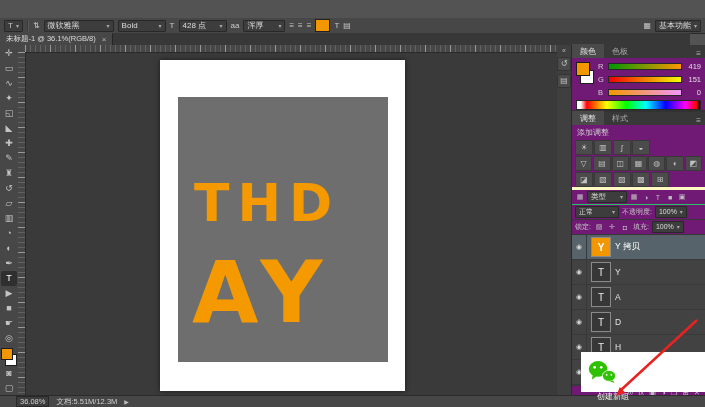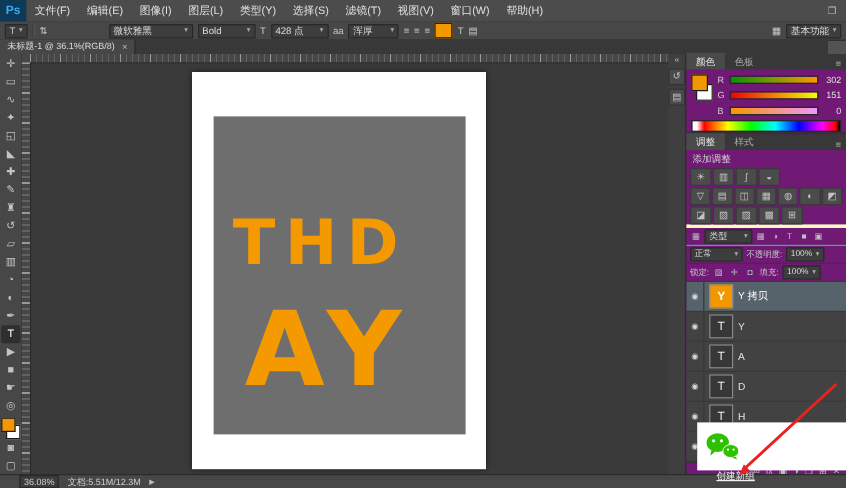--- a/index.html
+++ b/index.html
@@ -34,21 +34,21 @@
   .ruler-h{position:absolute;top:0;left:7px;right:0;height:7px;background:#474747;border-bottom:1px solid #2a2a2a;
     background-image:repeating-linear-gradient(to right,rgba(220,220,220,.45) 0 1px,transparent 1px 25px),repeating-linear-gradient(to right,rgba(220,220,220,.18) 0 1px,transparent 1px 5px);}
   .ruler-v{position:absolute;top:7px;left:0;width:7px;bottom:0;background:#474747;border-right:1px solid #2a2a2a;
     background-image:repeating-linear-gradient(to bottom,rgba(220,220,220,.45) 0 1px,transparent 1px 25px),repeating-linear-gradient(to bottom,rgba(220,220,220,.18) 0 1px,transparent 1px 5px);}
   .ruler-corner{position:absolute;top:0;left:0;width:7px;height:7px;background:#474747;border-right:1px solid #2a2a2a;border-bottom:1px solid #2a2a2a;}
   .page{position:absolute;left:142px;top:15px;width:245px;height:331px;background:#ffffff;box-shadow:0 0 5px rgba(0,0,0,.55);}
   .poster-rect{position:absolute;left:18px;top:37px;width:210px;height:265px;background:#6e6e6e;}
   .p-line{position:absolute;font-family:"DejaVu Sans","Liberation Sans",sans-serif;font-weight:bold;color:#f49a00;letter-spacing:8px;line-height:1;white-space:nowrap;}
   .p-line1{top:-6px;left:6px;font-size:68px;}
   .p-line2{top:80px;left:16px;font-size:52px;}
-  .p-line3{top:152px;left:26px;font-size:86px;letter-spacing:10px;}
+  .p-line3{top:152px;left:14px;font-size:86px;letter-spacing:10px;}
   
   .dockstrip{position:absolute;top:45px;right:133px;width:14px;bottom:11px;background:#3f3f3f;border-right:1px solid #2b2b2b;display:flex;flex-direction:column;align-items:center;gap:3px;padding-top:2px;}
   .dock-btn{width:12px;height:12px;line-height:12px;text-align:center;font-size:8px;color:#c4c4c4;background:#4a4a4a;border:1px solid #333;border-radius:2px;}
   .dock-exp{font-size:7px;color:#bbb;}
   
   .panels{position:absolute;top:45px;right:0;width:133px;bottom:11px;background:#701a75;border-left:1px solid #2b2b2b;display:flex;flex-direction:column;}
   .ptabs{height:13px;background:#383838;display:flex;align-items:flex-end;}
   .ptab{padding:2px 8px 1px;font-size:8px;color:#a9a9a9;}
   .ptab.active{background:#4a4a4a;color:#e2e2e2;}
   .pmenu{margin-left:auto;padding-right:4px;color:#b5b5b5;font-size:8px;}
@@ -85,50 +85,36 @@
   .thumb.t-img{background:#f39700;color:#fff;font-weight:bold;}
   .lbottom{height:13px;border-top:1px solid #373737;display:flex;align-items:center;justify-content:flex-end;gap:5px;padding:0 5px;font-size:7.5px;color:#bdbdbd;}
   
   .statusbar{position:absolute;left:0;right:0;bottom:0;height:11px;background:#474747;border-top:1px solid #2b2b2b;display:flex;align-items:center;gap:7px;padding-left:16px;font-size:7.5px;color:#cfcfcf;}
   .zoom-field{background:#3d3d3d;border:1px solid #282828;padding:0 3px;height:9px;line-height:9px;}
   .status-arrow{font-size:6px;color:#bdbdbd;}
   
   .arrow-svg{position:absolute;top:0;left:0;pointer-events:none;z-index:80;}
   .watermark{position:absolute;left:581px;top:352px;width:124px;height:40px;background:#fff;z-index:70;display:flex;align-items:center;gap:6px;padding:0 7px;box-sizing:border-box;}
   .wm-text{font-size:15px;font-weight:bold;color:#333;letter-spacing:2px;font-family:"Liberation Sans","DejaVu Sans",sans-serif;}
-  .tooltip{position:absolute;left:597px;top:391px;font-size:8px;color:#f2f2f2;z-index:55;text-decoration:underline;}
+  .tooltip{position:absolute;left:597px;top:391px;font-size:8px;color:#f2f2f2;z-index:55;}
 </style>
 </head>
 <body>
 
 <div class="app">
 
-  <div class="menubar">
-    <div class="ps-logo">Ps</div>
-    <div class="menu-item">文件(F)</div>
-    <div class="menu-item">编辑(E)</div>
-    <div class="menu-item">图像(I)</div>
-    <div class="menu-item">图层(L)</div>
-    <div class="menu-item">类型(Y)</div>
-    <div class="menu-item">选择(S)</div>
-    <div class="menu-item">滤镜(T)</div>
-    <div class="menu-item">视图(V)</div>
-    <div class="menu-item">窗口(W)</div>
-    <div class="menu-item">帮助(H)</div>
-    <div class="win-btn">❐</div>
-  </div>
 
   <div class="optionsbar">
     <span class="field">
       <span class="mini-icon">T</span>
       <span class="caret">▾</span>
     </span>
     <span class="sep"></span>
     <span class="mini-icon">⇅</span>
-    <span class="field" style="width:62px;margin-left:47px;">
+    <span class="field" style="width:62px;">
       <span>微软雅黑</span>
       <span class="caret" style="margin-left:auto;">▾</span>
     </span>
     <span class="field" style="width:40px;">
       <span>Bold</span>
       <span class="caret" style="margin-left:auto;">▾</span>
     </span>
     <span class="mini-icon">T</span>
     <span class="field" style="width:40px;">
       <span>428 点</span>
@@ -218,21 +204,21 @@
       </div>
       <div class="color-body">
         <div class="fgbg">
           <span class="fg"></span>
           <span class="bg"></span>
         </div>
         <div class="sliders">
           <div class="chrow">
             <span class="chlabel">R</span>
             <span class="chtrack tr-r"></span>
-            <span class="chval">302</span>
+            <span class="chval">419</span>
           </div>
           <div class="chrow">
             <span class="chlabel">G</span>
             <span class="chtrack tr-g"></span>
             <span class="chval">151</span>
           </div>
           <div class="chrow">
             <span class="chlabel">B</span>
             <span class="chtrack tr-b"></span>
             <span class="chval">0</span>

